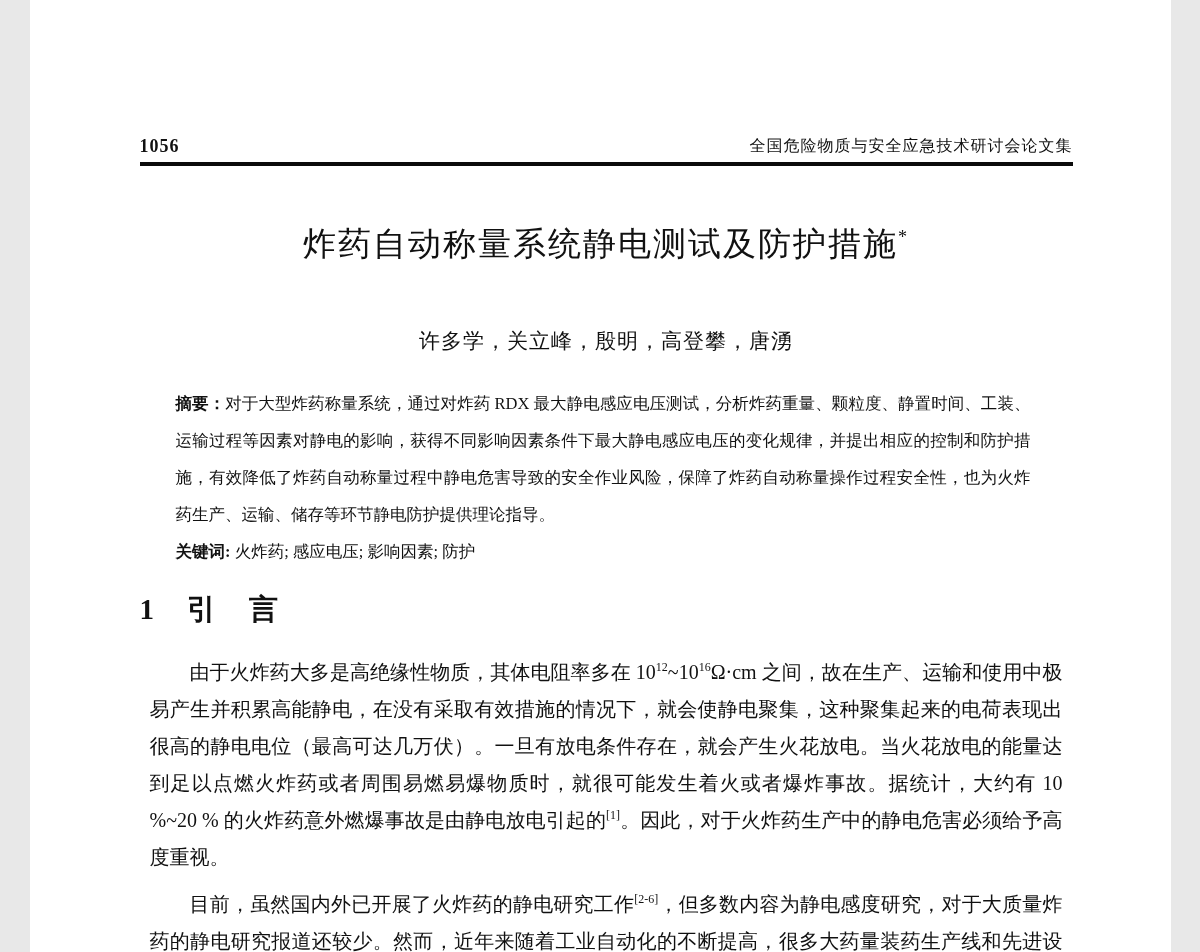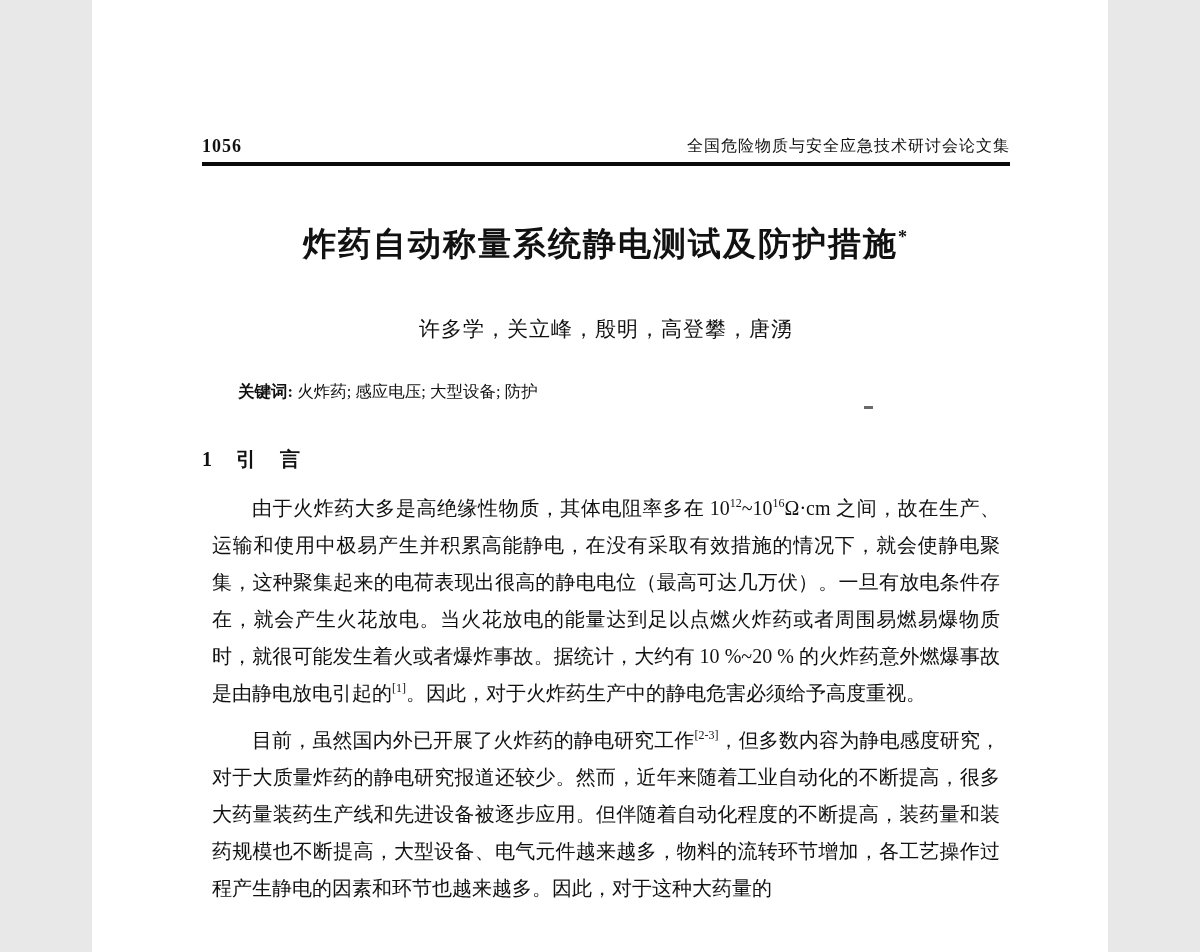--- a/index.html
+++ b/index.html
@@ -1,44 +1,44 @@
 <!DOCTYPE html>
 <html lang="zh"><head>
 <meta charset="utf-8">
 <style>
   html,body{margin:0;padding:0;background:#e8e8e8;}
   .page{
     position:relative;
-    width:1016px;height:952px;
+    width:1141px;height:952px;
     margin:0 auto;
     background:#ffffff;
     overflow:hidden;
     color:#111;
     font-family:"Liberation Serif","DejaVu Serif",serif;
   }
   .content{padding:0 98px 0 110px;}
   
   .running-head{
     margin-top:136px;
     display:flex;justify-content:space-between;align-items:flex-end;
     padding-bottom:5px;
     border-bottom:4px solid #0a0a0a;
   }
   .page-num{font-size:18px;font-weight:600;letter-spacing:1px;}
   .head-right{font-size:16px;font-weight:400;letter-spacing:1px;}
   
   .paper-title{
     margin-top:56px;
     text-align:center;
-    font-size:33px;font-weight:700;
+    font-size:33px;font-weight:400;
     letter-spacing:2px;
   }
   .paper-title sup{font-size:0.55em;}
   .authors{
-    margin-top:48px;
+    margin-top:60px;
     text-align:center;
     font-size:21px;font-weight:500;
     letter-spacing:1px;
   }
   .affiliation{
     margin-top:10px;
     text-align:center;
     font-size:17.5px;font-weight:500;
   }
   
@@ -53,22 +53,22 @@
     font-size:16.5px;font-weight:500;
     line-height:37px;
     text-align:justify;
   }
   .abstract p{margin:0;}
   .abstract .lbl{font-weight:800;}
   .keywords{margin-top:0;}
   .keywords .lbl{font-weight:700;}
   
   .sec-heading{
-    margin-top:36px;
-    font-size:20px;font-weight:800;
+    margin-top:20px;
+    font-size:29px;font-weight:800;
     letter-spacing:2px;
   }
   .body-text{
     margin-top:8px;
     font-size:20px;font-weight:450;
     line-height:37px;
     text-align:justify;
   }
   .body-text p{
     margin:10px;
@@ -89,24 +89,25 @@
       <span class="page-num">1056</span>
       <span class="head-right">全国危险物质与安全应急技术研讨会论文集</span>
     </div>
 
     <h1 class="paper-title"><span>炸药自动称量系统静电测试及防护措施</span><sup>*</sup></h1>
 
     <div class="authors">许多学，关立峰，殷明，高登攀，唐湧</div>
 
 
     <div class="abstract">
-      <p class="keywords"><span class="lbl">关键词:</span> <span>火炸药; 感应电压; 大型设备; 防护</span></p>
+      <p><span class="lbl">摘要：</span><span>对于大型炸药称量系统，通过对炸药 RDX 最大静电感应电压测试，分析炸药重量、颗粒度、静置时间、工装、运输过程等因素对静电的影响，获得不同影响因素条件下最大静电感应电压的变化规律，并提出相应的控制和防护措施，有效降低了炸药自动称量过程中静电危害导致的安全作业风险，保障了炸药自动称量操作过程安全性，也为火炸药生产、运输、储存等环节静电防护提供理论指导。</span></p>
+      <p class="keywords"><span class="lbl">关键词:</span> <span>火炸药; 感应电压; 影响因素; 防护</span></p>
     </div>
 
     <h2 class="sec-heading">1　引　言</h2>
 
     <div class="body-text">
       <p>由于火炸药大多是高绝缘性物质，其体电阻率多在 10<sup>12</sup>~10<sup>16</sup>Ω·cm 之间，故在生产、运输和使用中极易产生并积累高能静电，在没有采取有效措施的情况下，就会使静电聚集，这种聚集起来的电荷表现出很高的静电电位（最高可达几万伏）。一旦有放电条件存在，就会产生火花放电。当火花放电的能量达到足以点燃火炸药或者周围易燃易爆物质时，就很可能发生着火或者爆炸事故。据统计，大约有 10 %~20 % 的火炸药意外燃爆事故是由静电放电引起的<sup>[1]</sup>。因此，对于火炸药生产中的静电危害必须给予高度重视。</p>
-      <p>目前，虽然国内外已开展了火炸药的静电研究工作<sup>[2-3]</sup>，但多数内容为静电感度研究，对于大质量炸药的静电研究报道还较少。然而，近年来随着工业自动化的不断提高，很多大药量装药生产线和先进设备被逐步应用。但伴随着自动化程度的不断提高，装药量和装药规模也不断提高，大型设备、电气元件越来越多，物料的流转环节增加，各工艺操作过程产生静电的因素和环节也越来越多。因此，对于这种大药量的</p>
+      <p>目前，虽然国内外已开展了火炸药的静电研究工作<sup>[2-6]</sup>，但多数内容为静电感度研究，对于大质量炸药的静电研究报道还较少。然而，近年来随着工业自动化的不断提高，很多大药量装药生产线和先进设备被逐步应用。但伴随着自动化程度的不断提高，装药量和装药规模也不断提高，大型设备、电气元件越来越多，物料的流转环节增加，各工艺操作过程产生静电的因素和环节也越来越多。因此，对于这种大药量的</p>
     </div>
 
   </div>
 </div>
 
 </body></html>

